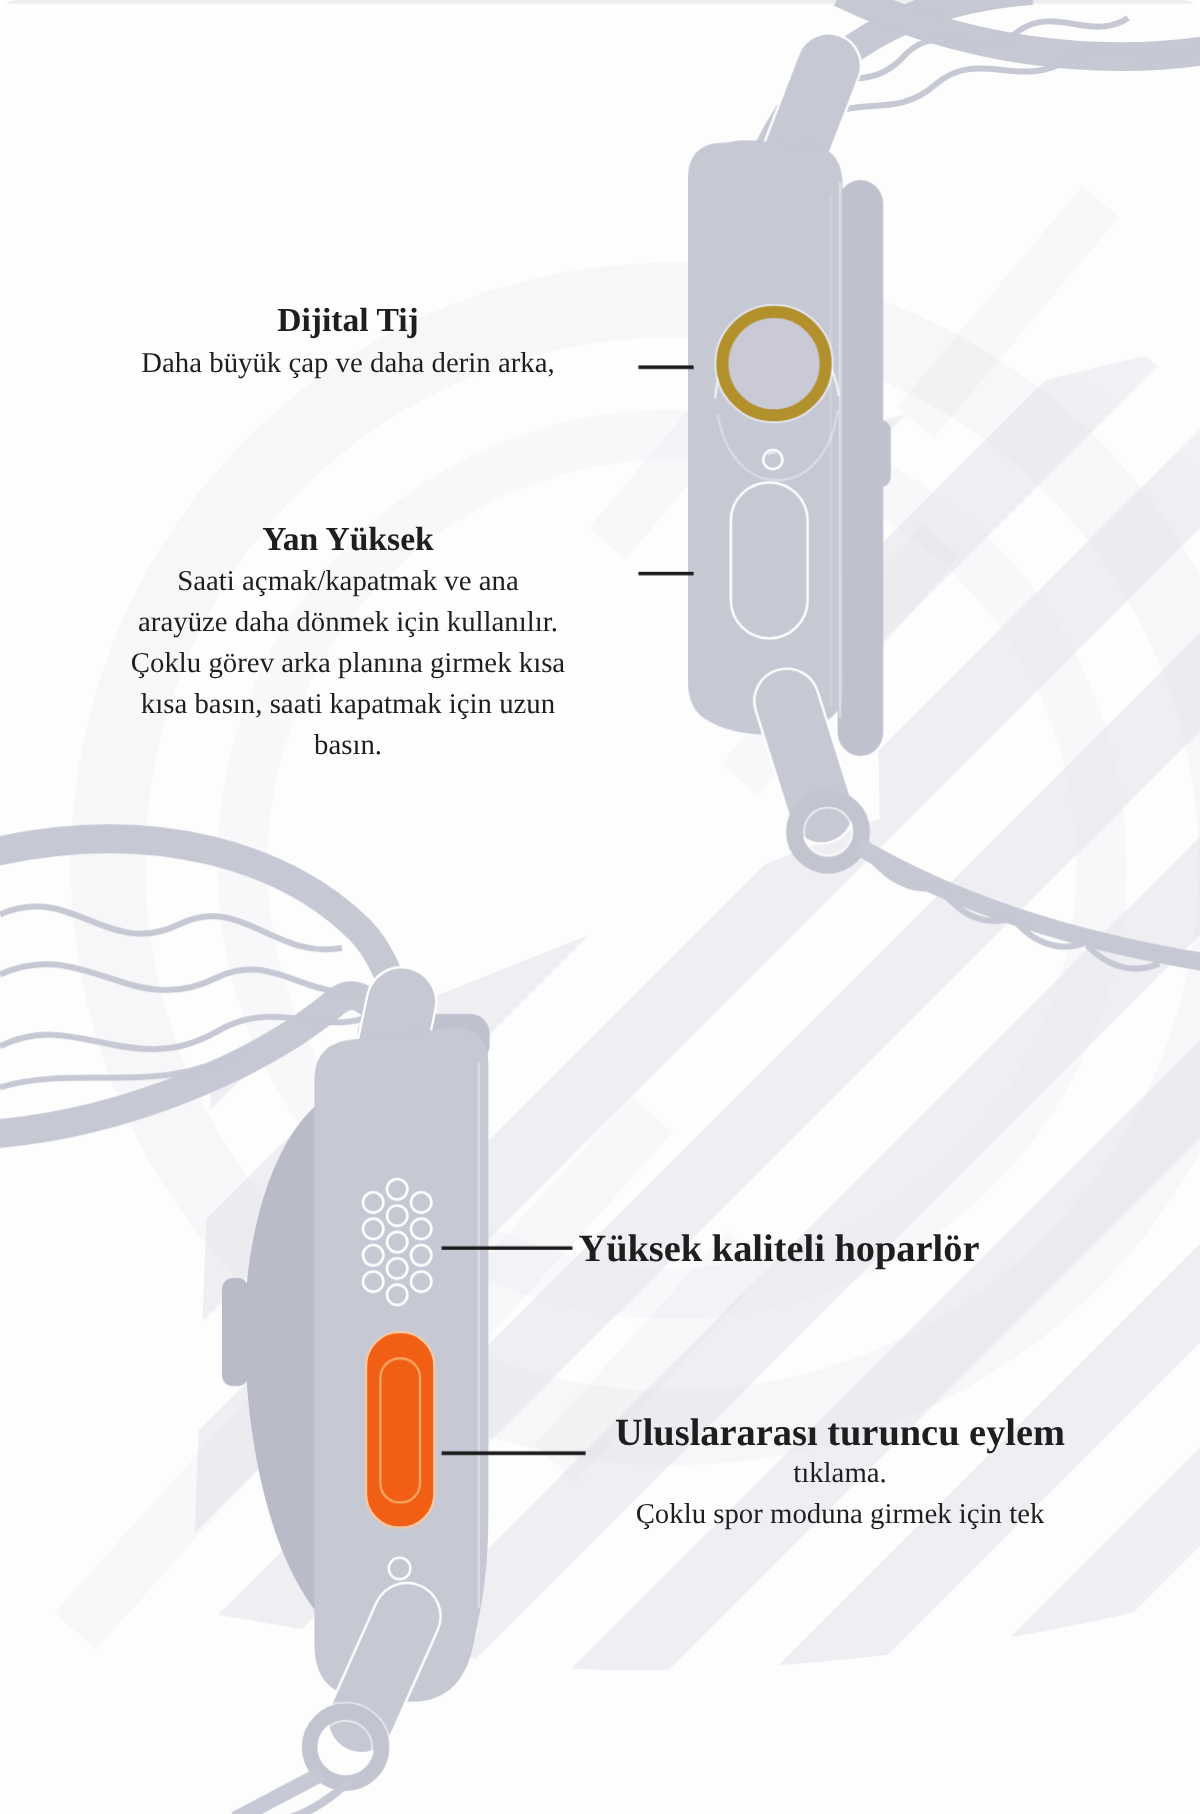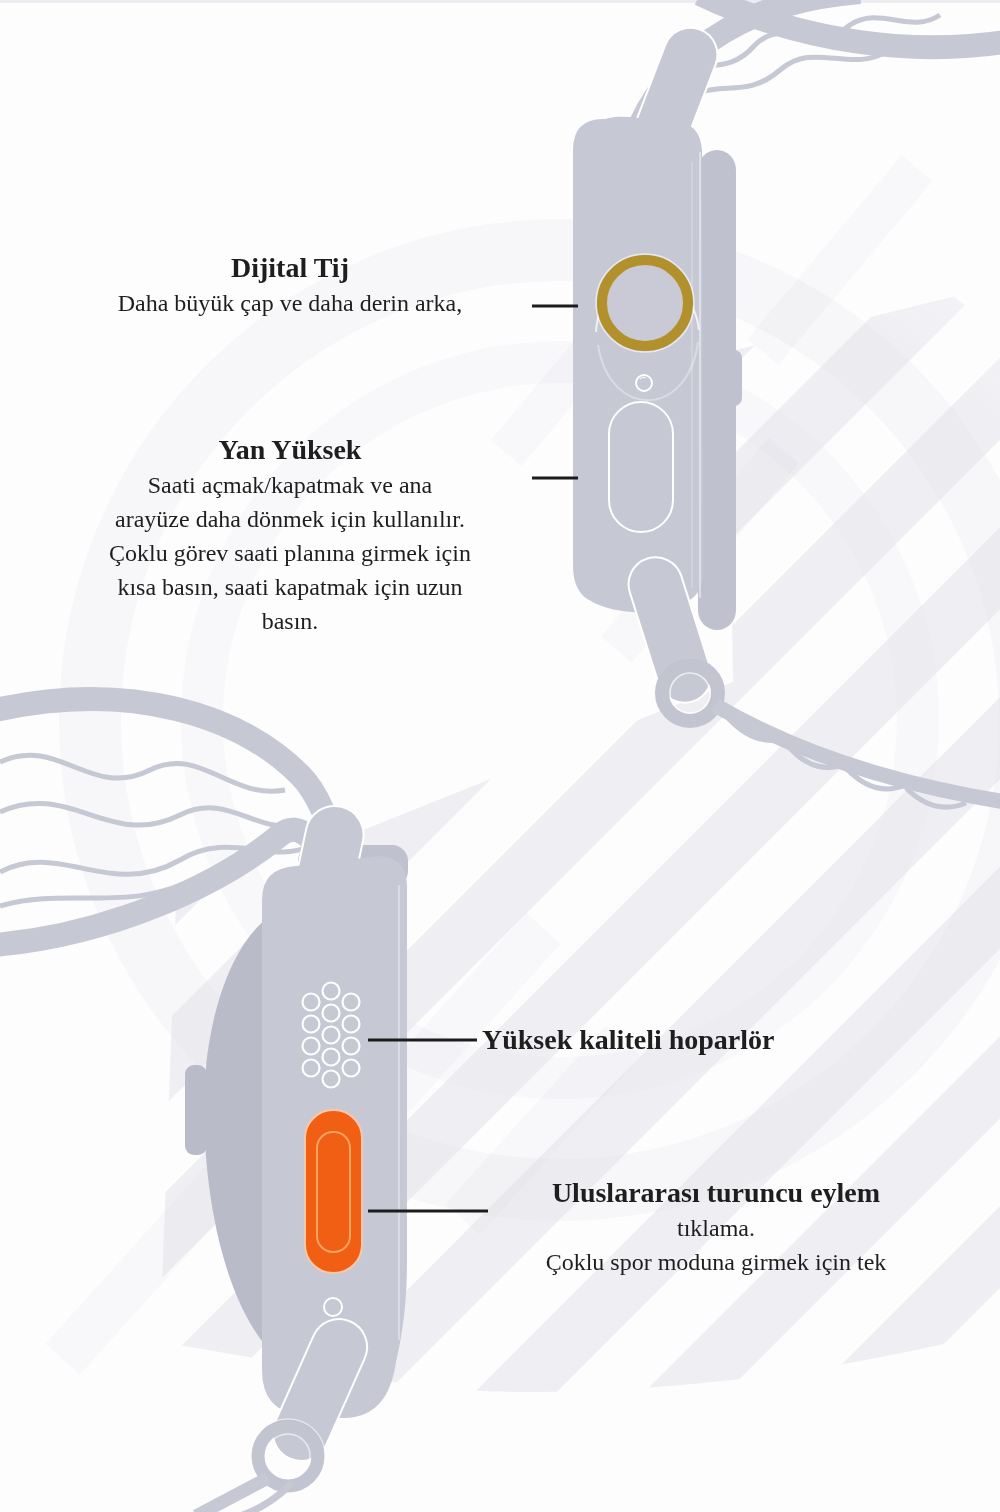--- a/index.html
+++ b/index.html
@@ -13,27 +13,28 @@
     --stripe:#ebebf0;
     --detail-outline:#ffffff;
     --text:#1e1e1e;
   }
   html,body{margin:0;padding:0;background:#ffffff;}
   .stage{
     position:relative;width:1000px;height:1512px;overflow:hidden;
     background:#fdfdfe;
     font-family:"Liberation Serif","DejaVu Serif",serif;
     color:var(--text);
+    border-radius:14px;
   }
   .scene{position:absolute;left:0;top:0;}
   .callout-text{position:absolute;}
   .center{text-align:center;}
   .block-title{font-weight:700;font-size:28px;line-height:36px;}
   .block-line{font-size:24px;line-height:34px;}
-  .big-title-line{font-weight:700;font-size:28px;line-height:36px;}
+  .big-title-line{font-weight:700;font-size:32px;line-height:36px;}
 </style>
 </head>
 <body>
 
 <div class="stage">
 
   <svg class="scene" width="1000" height="1512" viewBox="0 0 1000 1512">
     <defs>
       <pattern id="diagStripes" width="120" height="120" patternUnits="userSpaceOnUse" patternTransform="rotate(45)">
         <rect x="0" y="0" width="58" height="120" style="fill:var(--stripe)"></rect>
@@ -177,28 +178,28 @@
 
   <div class="callout-text center" style="left:60px;top:250px;width:460px;">
     <div class="block-title">Dijital Tij</div>
     <div class="block-line">Daha büyük çap ve daha derin arka,</div>
   </div>
 
   <div class="callout-text center" style="left:60px;top:432px;width:460px;">
     <div class="block-title">Yan Yüksek</div>
     <div class="block-line">Saati açmak/kapatmak ve ana</div>
     <div class="block-line">arayüze daha dönmek için kullanılır.</div>
-    <div class="block-line">Çoklu görev saati planına girmek için</div>
+    <div class="block-line">Çoklu görev arka planına girmek kısa</div>
     <div class="block-line">kısa basın, saati kapatmak için uzun</div>
     <div class="block-line">basın.</div>
   </div>
 
   <div class="callout-text" style="left:482px;top:1022px;width:480px;">
     <div class="big-title-line">Yüksek kaliteli hoparlör</div>
   </div>
 
-  <div class="callout-text center" style="left:496px;top:1175px;width:440px;">
+  <div class="callout-text center" style="left:480px;top:1175px;width:440px;">
     <div class="big-title-line">Uluslararası turuncu eylem</div>
     <div class="block-line">tıklama.</div>
     <div class="block-line">Çoklu spor moduna girmek için tek</div>
   </div>
 
 </div>
 
 </body></html>

